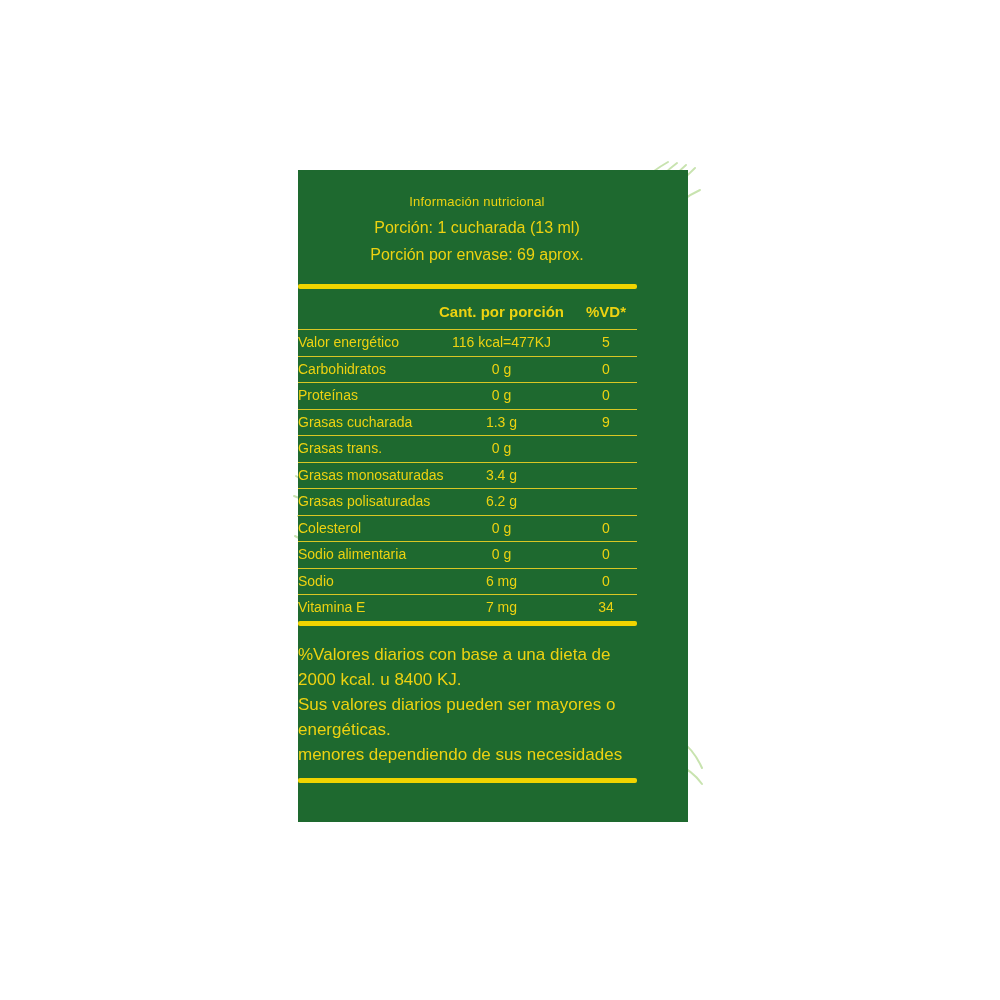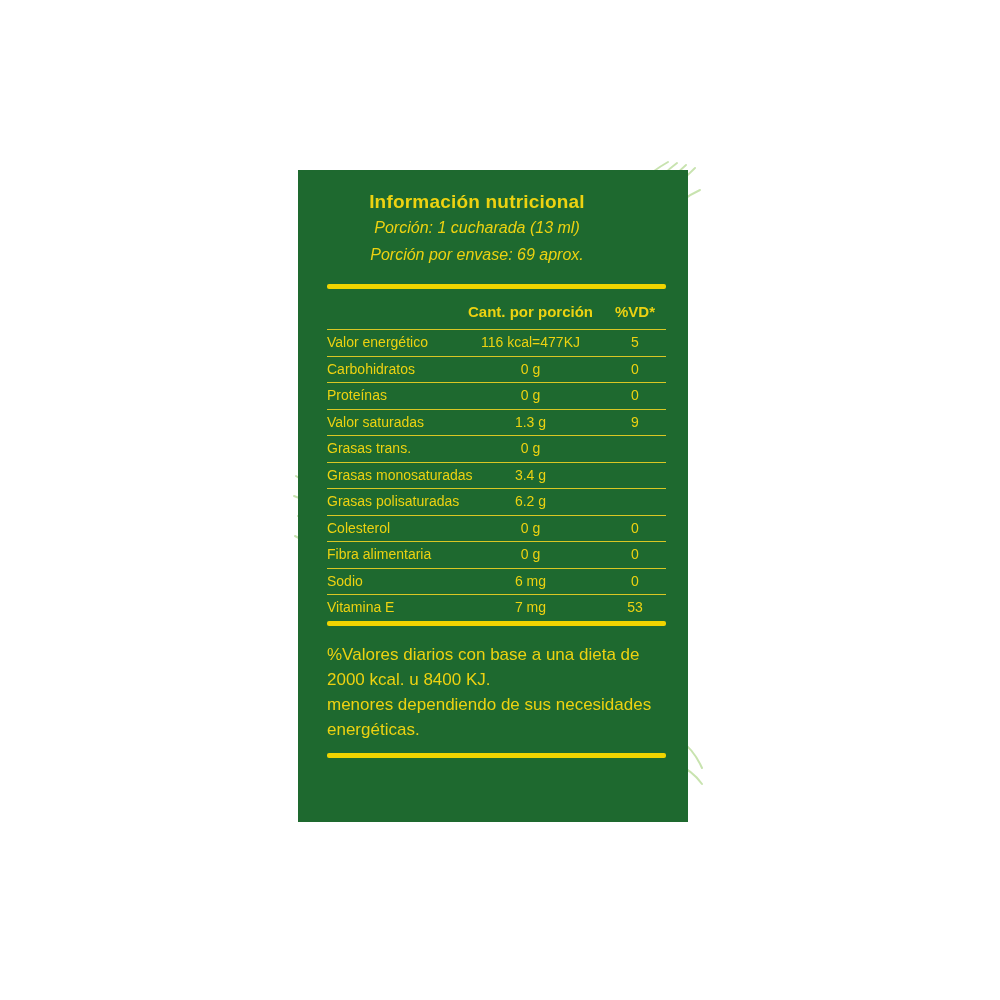--- a/index.html
+++ b/index.html
@@ -11,23 +11,23 @@
     --bg:#FFFFFF;
   }
   *{margin:0;padding:0;box-sizing:border-box;}
   body{font-family:"Liberation Sans", sans-serif;}
   .page{position:relative;width:1000px;height:1000px;background:var(--bg);overflow:hidden;}
   .panel{
     position:absolute;left:298px;top:170px;width:390px;height:652px;
     background:var(--green);color:var(--yellow);
   }
   .heading{padding-top:20px;padding-right:32px;text-align:center;white-space:nowrap;}
-  .title{font-size:19px;font-weight:bold;line-height:24px;letter-spacing:.2px;}
-  .serving{font-size:16px;line-height:27px;font-style:italic;}
-  .content{margin-left:29px;width:339px;}
+  .title{font-size:13px;font-weight:normal;line-height:24px;letter-spacing:.2px;}
+  .serving{font-size:16px;line-height:27px;}
+  .content{width:339px;}
   .rule-thick{height:5px;background:var(--rule);border-radius:2px;}
   .rule-top{margin-top:16px;}
   .hdr{
     display:grid;grid-template-columns:130px 147px 62px;
     padding:14px 0 9px;border-bottom:1.5px solid var(--thin);
     font-weight:bold;font-size:15px;white-space:nowrap;
   }
   .row{
     display:grid;grid-template-columns:130px 147px 62px;
     line-height:25.5px;border-bottom:1.5px solid var(--thin);
@@ -97,21 +97,21 @@
   </div>
 
   <div class="row">
     <span class="c-name">Proteínas</span>
     <span class="c-amt">0 g</span>
     <span class="c-dv">0</span>
   </div>
 
 
   <div class="row">
-    <span class="c-name">Valor saturadas</span>
+    <span class="c-name">Grasas cucharada</span>
     <span class="c-amt">1.3 g</span>
     <span class="c-dv">9</span>
   </div>
 
   <div class="row">
     <span class="c-name">Grasas trans.</span>
     <span class="c-amt">0 g</span>
     <span class="c-dv"></span>
   </div>
 
@@ -127,48 +127,49 @@
     <span class="c-dv"></span>
   </div>
 
   <div class="row">
     <span class="c-name">Colesterol</span>
     <span class="c-amt">0 g</span>
     <span class="c-dv">0</span>
   </div>
 
   <div class="row">
-    <span class="c-name">Fibra alimentaria</span>
+    <span class="c-name">Sodio alimentaria</span>
     <span class="c-amt">0 g</span>
     <span class="c-dv">0</span>
   </div>
 
   <div class="row">
     <span class="c-name">Sodio</span>
     <span class="c-amt">6 mg</span>
     <span class="c-dv">0</span>
   </div>
 
   <div class="row">
     <span class="c-name">Vitamina E</span>
     <span class="c-amt">7 mg</span>
-    <span class="c-dv">53</span>
+    <span class="c-dv">34</span>
   </div>
 </div>
 
       <div class="rule-thick"></div>
 
       <div class="footnote" id="footnote">
   <div>%Valores diarios con base a una dieta de</div>
 
   <div>2000 kcal. u 8400 KJ.</div>
 
+  <div>Sus valores diarios pueden ser mayores o</div>
+
+  <div>energéticas.</div>
 
   <div>menores dependiendo de sus necesidades</div>
-
-  <div>energéticas.</div>
 </div>
 
       <div class="rule-thick rule-bottom"></div>
 
     </div>
   </div>
 </div>
 
 </body></html>

